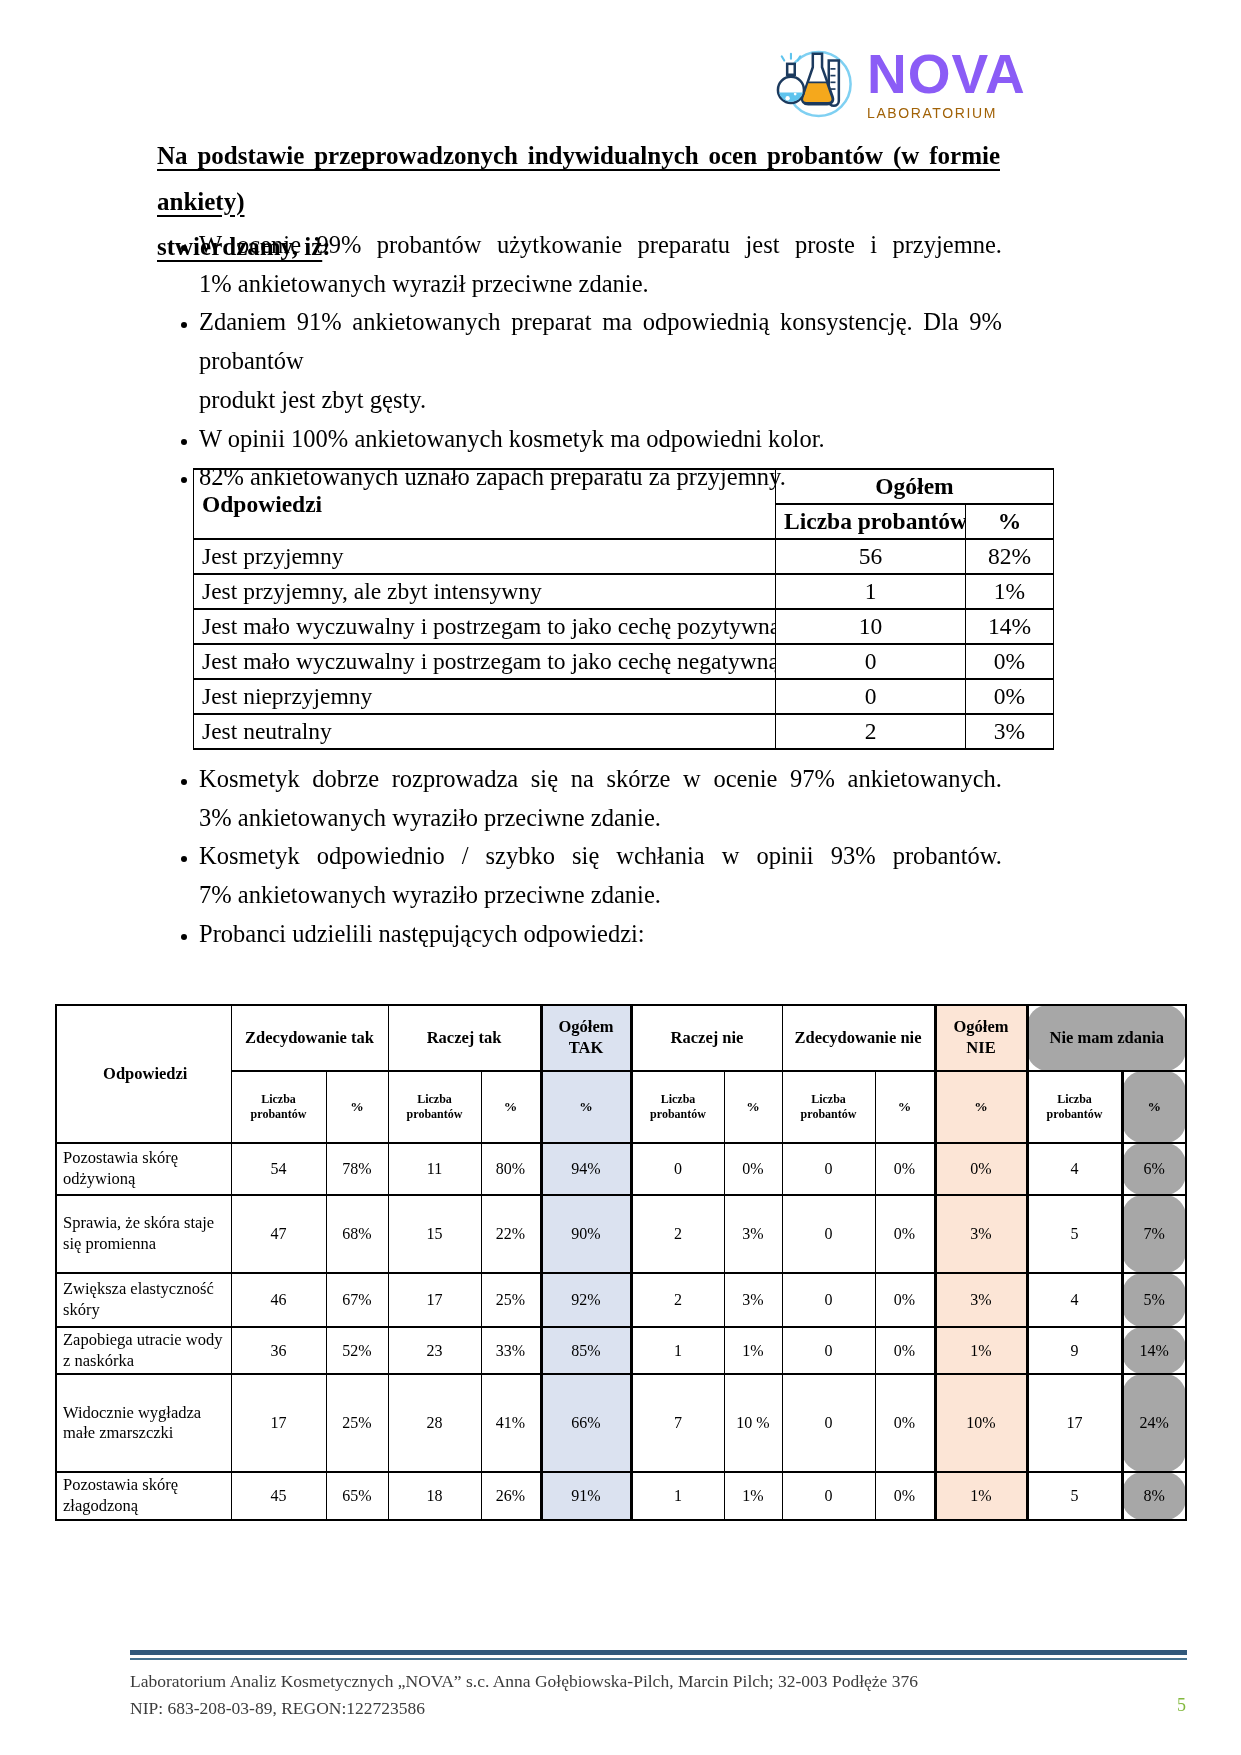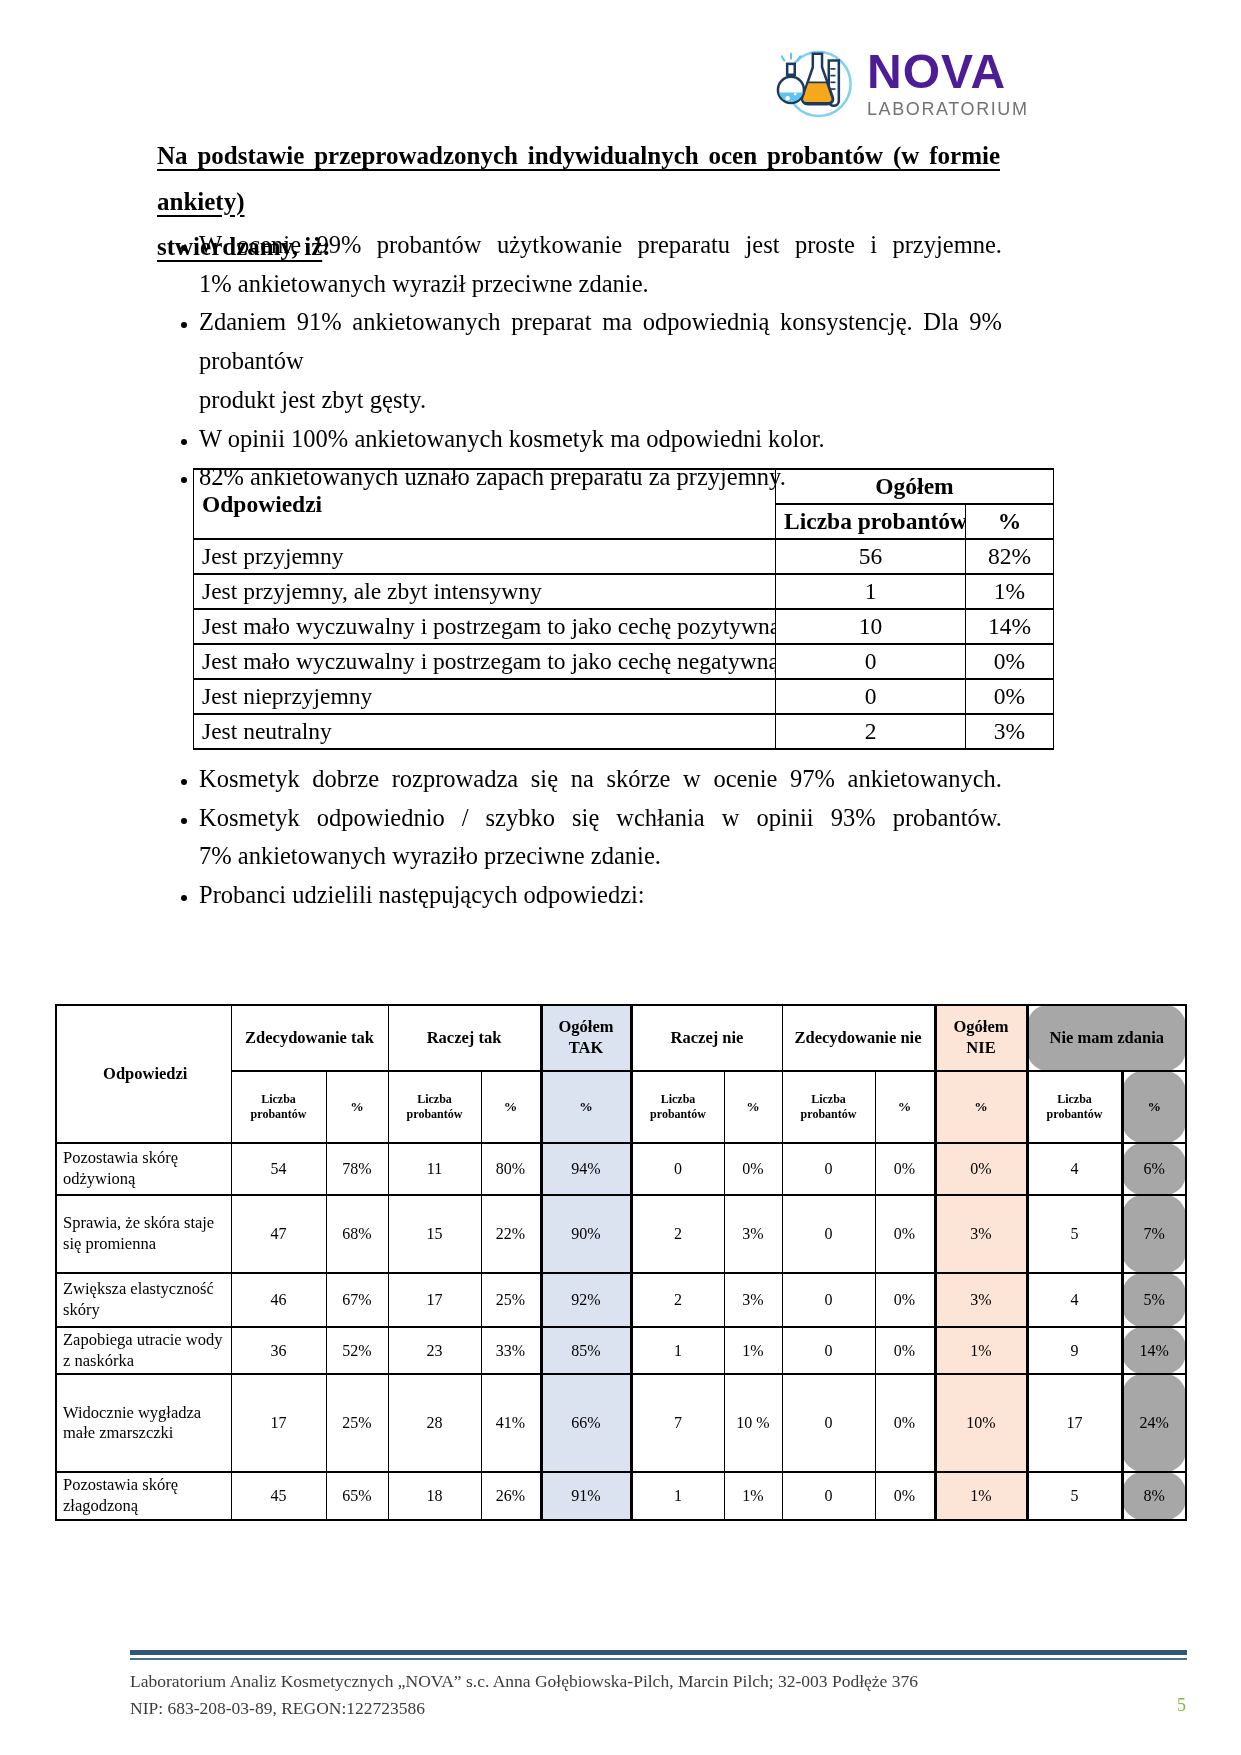--- a/index.html
+++ b/index.html
@@ -7,25 +7,25 @@
     position:relative; width:1241px; height:1755px; background:#ffffff;
     margin:0 auto; overflow:hidden;
     font-family:"Liberation Serif", "DejaVu Serif", serif; color:#000;
   }
 
   
   .logo { position:absolute; top:42px; left:775px; display:flex; align-items:center; gap:8px; }
   .logo-icon svg { width:84px; height:84px; display:block; }
   .logo-text { display:flex; flex-direction:column; }
   .logo-name {
-    font-family:"Liberation Sans", sans-serif; font-weight:bold; font-size:48px;
-    line-height:1; color:#4c1d95; letter-spacing:1px;
+    font-family:"Liberation Sans", sans-serif; font-weight:bold; font-size:55px;
+    line-height:1; color:#8b5cf6; letter-spacing:1px;
   }
   .logo-sub {
-    font-family:"Liberation Sans", sans-serif; font-size:18px; color:#737373;
+    font-family:"Liberation Sans", sans-serif; font-size:14px; color:#a16207;
     letter-spacing:1.6px; margin-top:3px;
   }
 
   
   .heading {
     position:absolute; left:157px; top:133px; width:843px;
     font-size:25px; font-weight:bold; line-height:1.82;
   }
   .line-j { display:block; text-align:justify; text-align-last:justify; }
   .line-l { display:block; text-align:left; }
@@ -203,20 +203,21 @@
         <td>2</td>
         <td>3%</td>
       </tr>
     </tbody>
   </table>
 
   <div class="bullets bullets-mid">
     <ul>
       <li>
         <span class="line-j">Kosmetyk dobrze rozprowadza się na skórze w ocenie 97% ankietowanych.</span>
+        <span class="line-l">3% ankietowanych wyraziło przeciwne zdanie.</span>
       </li>
       <li>
         <span class="line-j">Kosmetyk odpowiednio / szybko się wchłania w opinii 93% probantów.</span>
         <span class="line-l">7% ankietowanych wyraziło przeciwne zdanie.</span>
       </li>
       <li>
         <span class="line-l">Probanci udzielili następujących odpowiedzi:</span>
       </li>
     </ul>
   </div>

